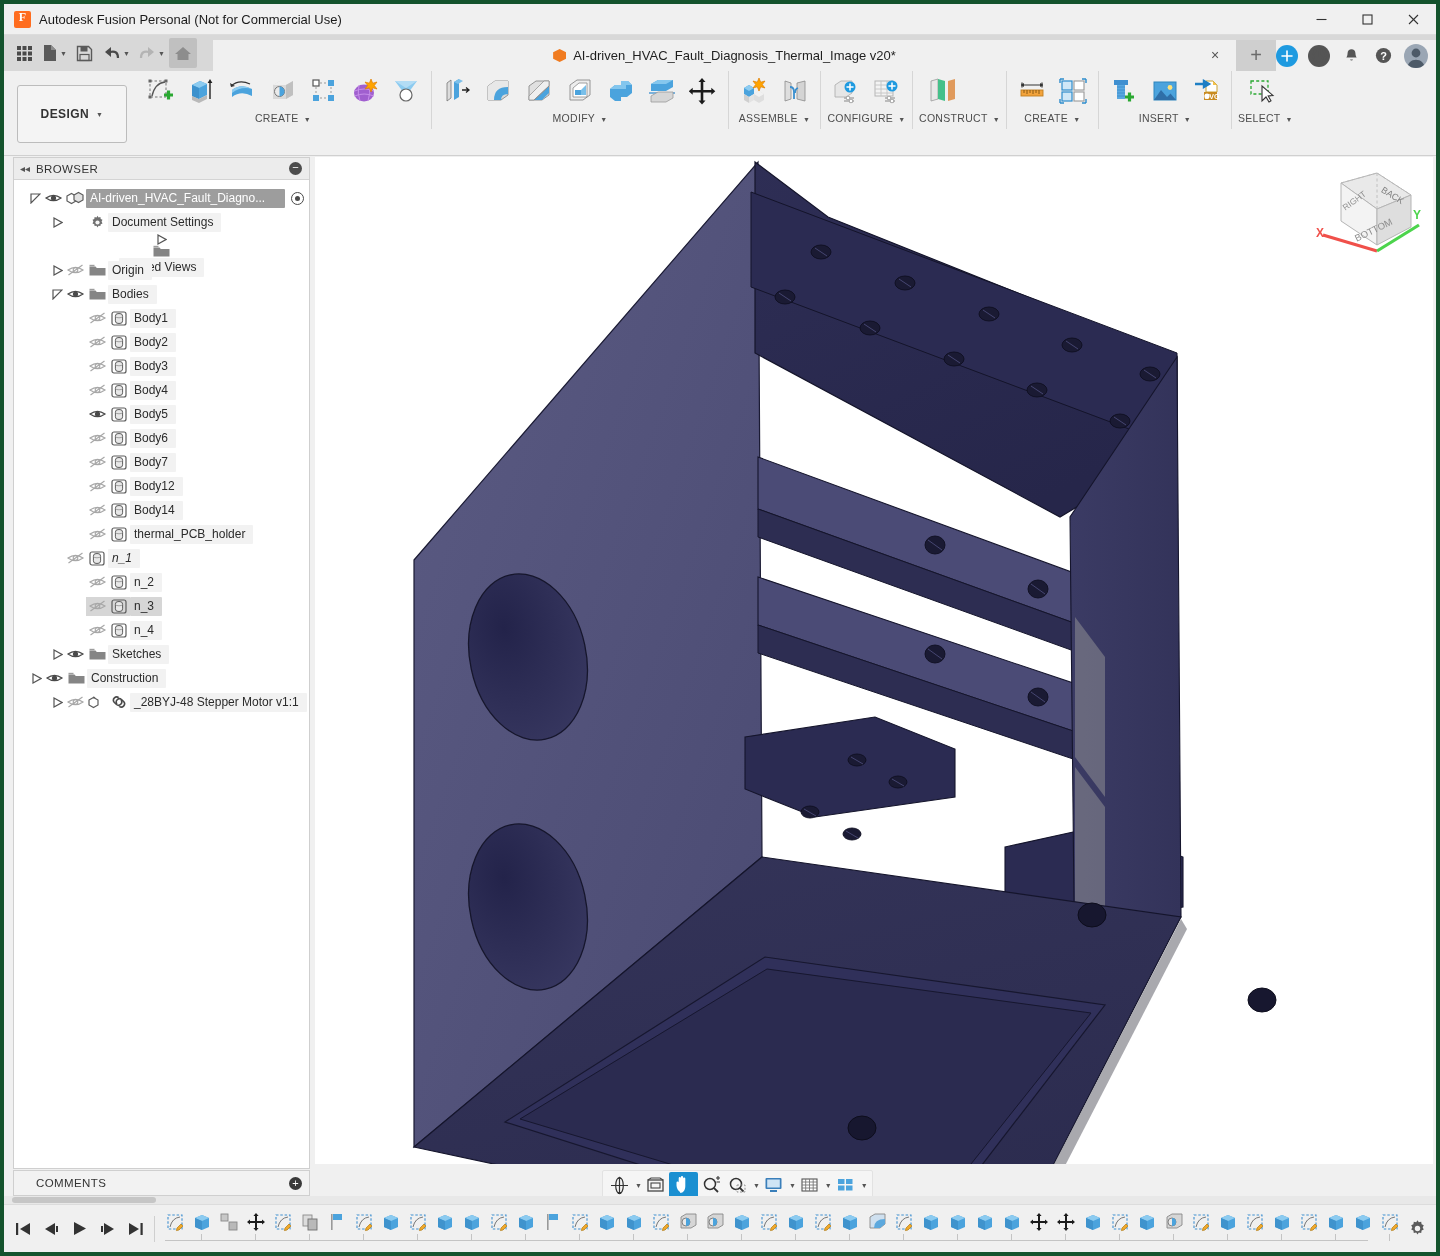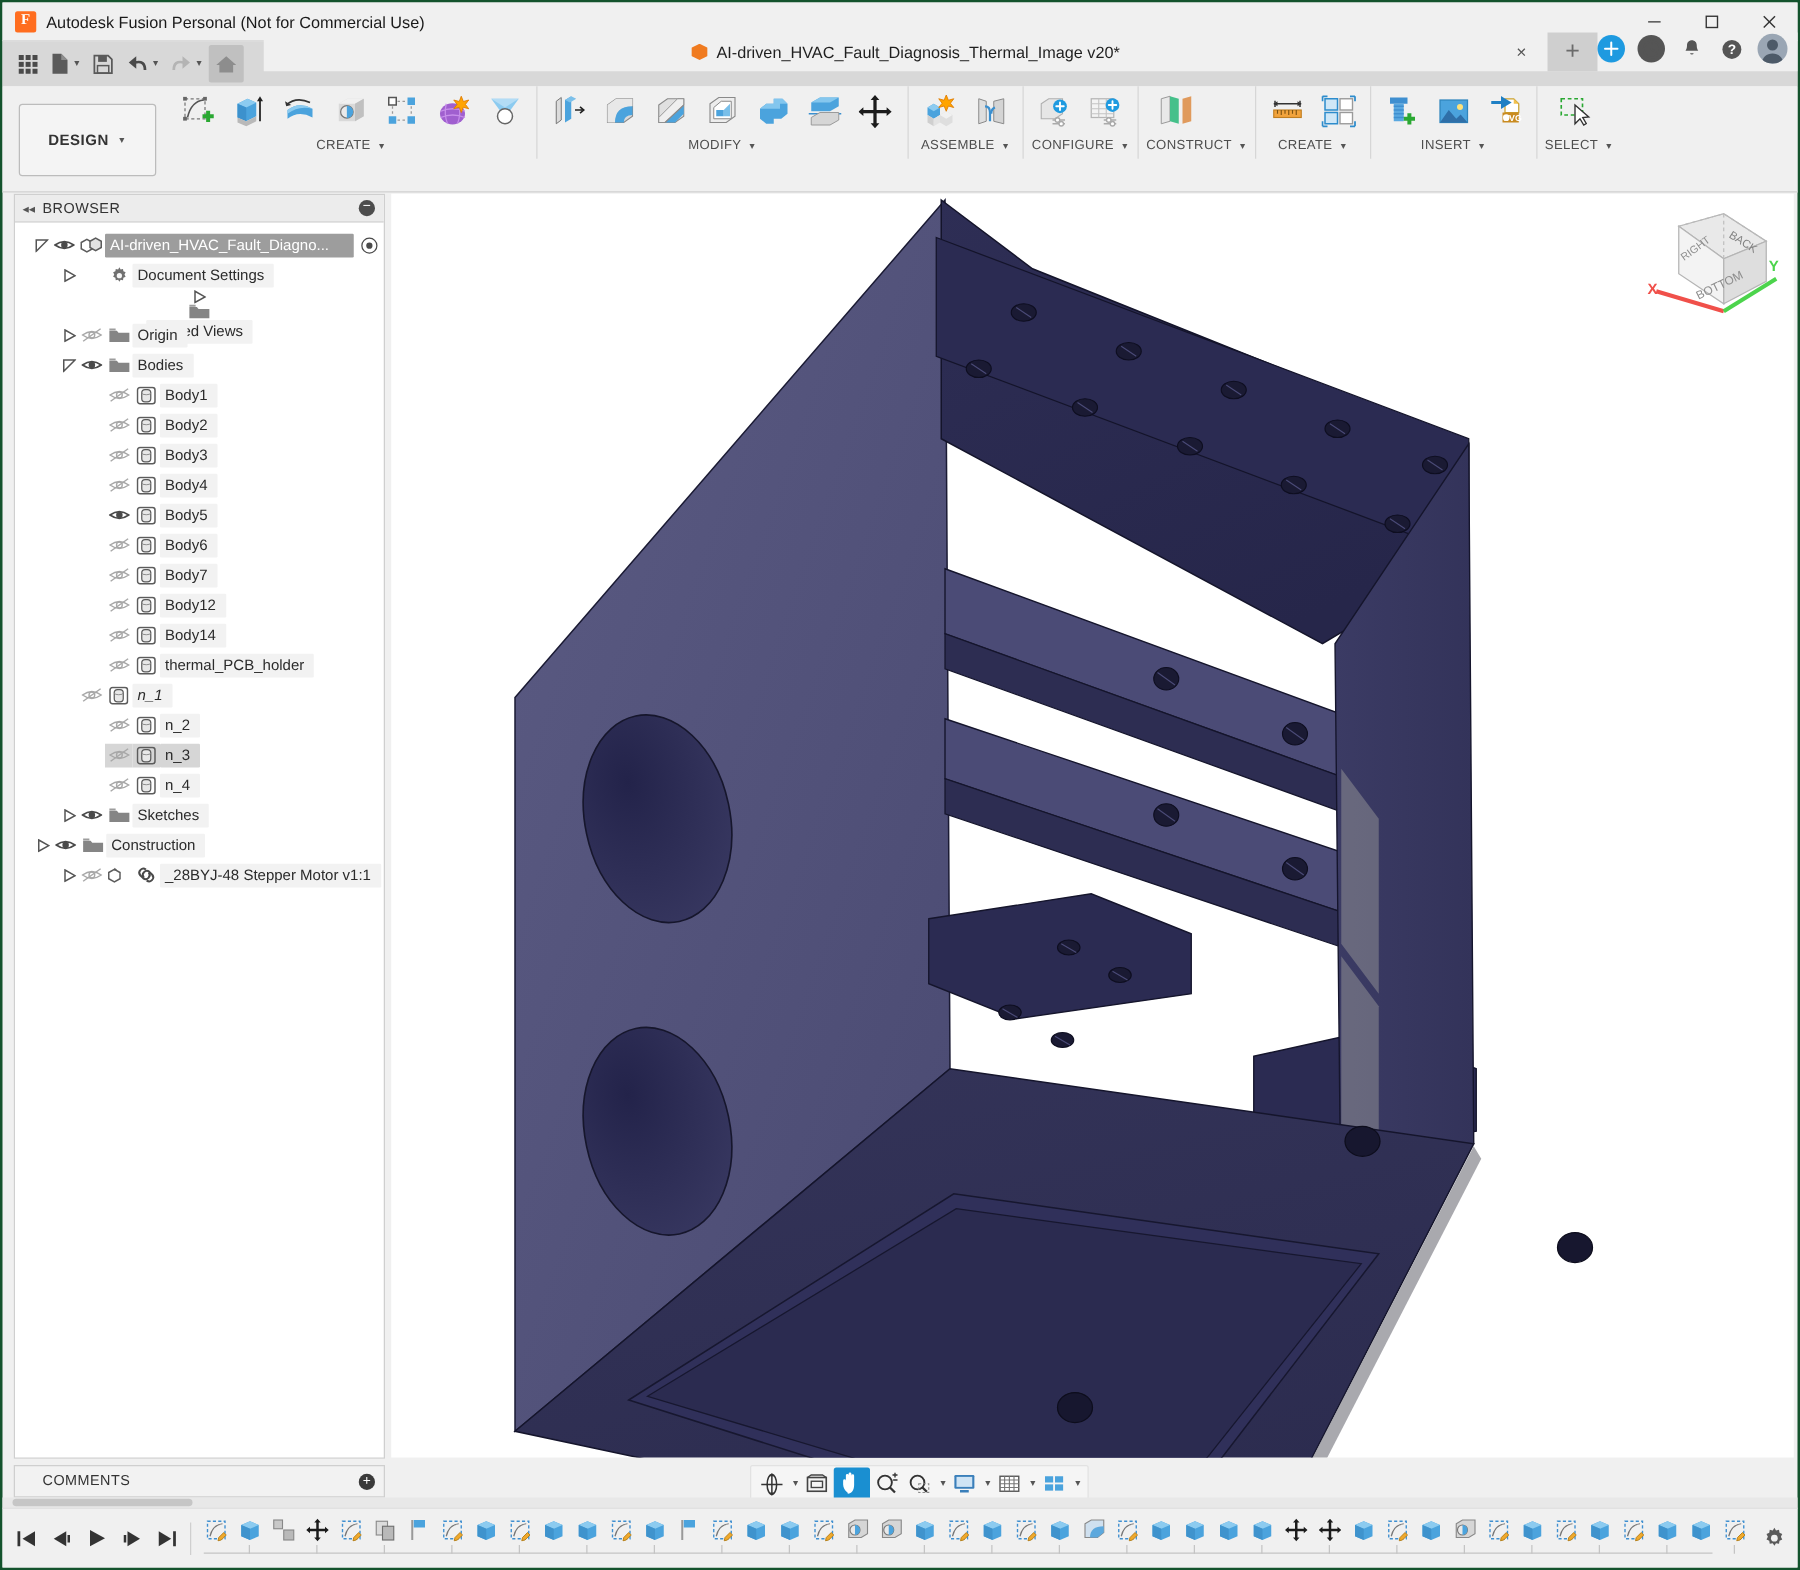--- a/index.html
+++ b/index.html
@@ -7,21 +7,21 @@
     width: 1440px; height: 1256px;
     font-family: "Liberation Sans", sans-serif;
     background: #f0f0f0;
     overflow: hidden;
     -webkit-font-smoothing: antialiased;
   }
   #app {
     width: 1440px; height: 1256px;
     position: relative;
     background: #f0f0f0;
-    border: 2px solid #14532d;
+    border: 4px solid #14532d;
   }
 
   
   #titlebar {
     height: 31px; width: 100%;
     background: #f0f0f0;
     display: flex; align-items: center;
     border-bottom: 1px solid #dcdcdc;
     position: relative;
   }
@@ -52,22 +52,22 @@
   }
   #qaleft { display: flex; align-items: center; height: 36px; padding-left: 6px; }
   .qa-btn {
     height: 30px; min-width: 28px; display: flex; align-items: center; justify-content: center;
     padding: 0 4px; color: #4a4a4a;
   }
   .qa-btn.active { background: #c0c0c0; border-radius: 2px; }
   .caret { font-size: 7px; margin-left: 2px; color: #555; line-height: 1; }
 
   #doctab {
-    position: absolute; left: 209px; bottom: 12px; right: 0; height: 31px;
-    background: #f0f0f0; display: flex; align-items: flex-end;
+    position: absolute; left: 209px; bottom: 0; right: 0; height: 31px;
+    background: #f0f0f0; display: flex; align-items: center;
   }
   #doctab-inner {
     flex: 1; height: 31px; display: flex; align-items: center; justify-content: center;
     position: relative;
   }
   #doc-cube {
     width: 13px; height: 13px; background: #f07b20;
     margin-right: 7px; position: relative; flex: none;
     clip-path: polygon(50% 0%, 100% 25%, 100% 75%, 50% 100%, 0% 75%, 0% 25%);
   }

